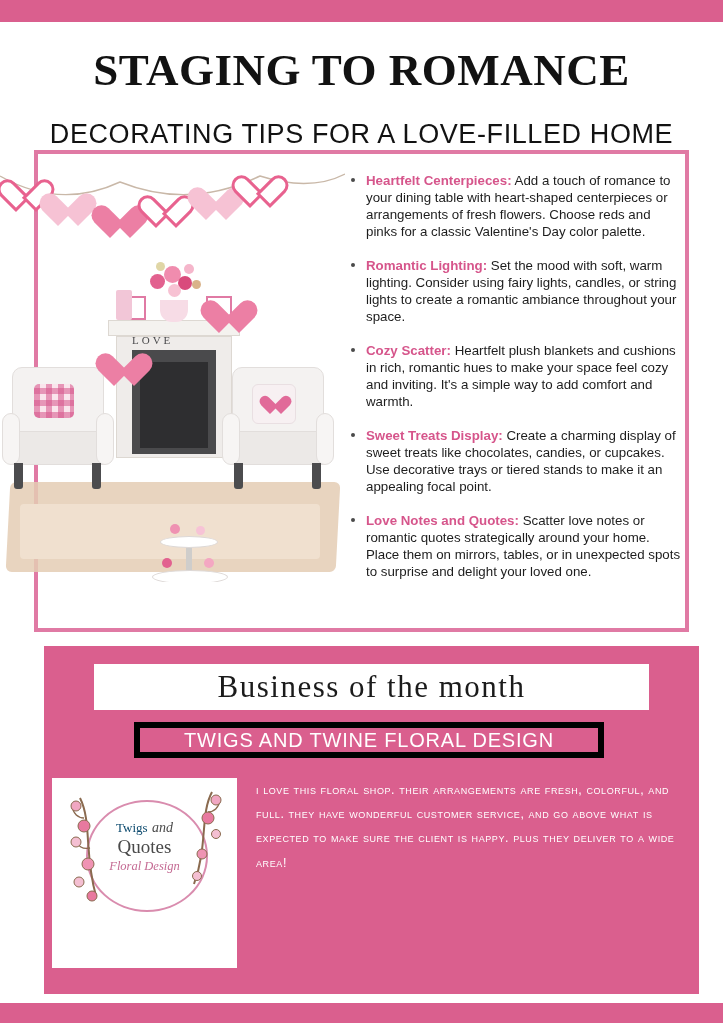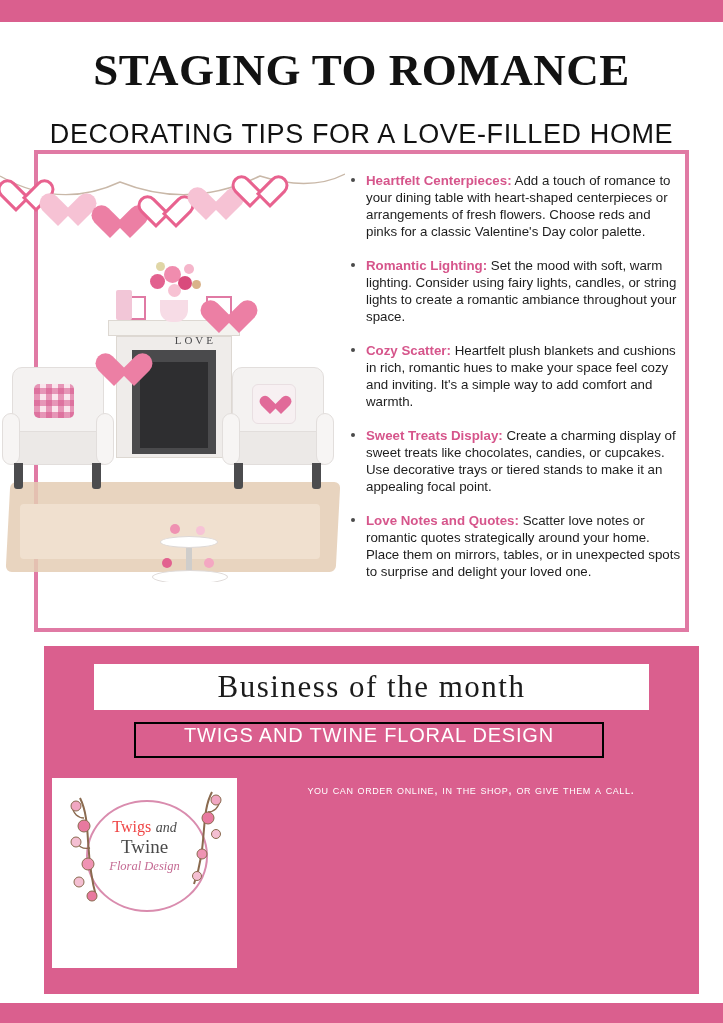--- a/index.html
+++ b/index.html
@@ -184,21 +184,21 @@
   .firebox-inner {
     position: absolute;
     left: 140px; top: 210px;
     width: 68px; height: 86px;
     background: #2e2e30;
   }
   .love-letters {
     position: absolute;
     left: 132px; top: 182px;
     width: 84px;
-    text-align: right;
+    text-align: left;
     font-family: "Liberation Serif", serif;
     font-size: 11px;
     letter-spacing: 3px;
     color: #4a4a4c;
   }
   
   .vase {
     position: absolute;
     left: 160px; top: 148px;
     width: 28px; height: 22px;
@@ -330,24 +330,24 @@
     font-family: "Liberation Serif", serif;
     font-size: 31px;
     letter-spacing: 1.5px;
     color: #1b1b1b;
     white-space: nowrap;
   }
   .bom-sub-box {
     position: absolute;
     left: 90px; top: 76px;
     width: 470px; height: 36px;
-    border: 2px solid #000000;
+    border: 6px solid #000000;
     box-sizing: border-box;
     display: flex;
-    align-items: flex-start;
+    align-items: flex-end;
     justify-content: center;
   }
   .bom-sub {
     font-size: 20px;
     letter-spacing: 0.8px;
     color: #ffffff;
     white-space: nowrap;
   }
   .logo-card {
     position: absolute;
@@ -364,22 +364,22 @@
     border-radius: 50%;
   }
   .logo-text {
     position: absolute;
     left: 0; top: 40px;
     width: 185px;
     text-align: center;
   }
   .logo-twigs {
     font-family: "Liberation Serif", serif;
-    font-size: 16px;
-    color: #ef4444;
+    font-size: 13px;
+    color: #0c4a6e;
   }
   .logo-and {
     font-family: "Liberation Serif", serif;
     font-style: italic;
     font-size: 14px;
     color: #4a4a4a;
   }
   .logo-twine {
     font-family: "Liberation Serif", serif;
     font-size: 19px;
@@ -561,25 +561,25 @@
         <circle cx="44" cy="30" r="6" fill="#e8799f"></circle>
         <circle cx="52" cy="46" r="4.5" fill="#f4bfd2"></circle>
         <circle cx="38" cy="66" r="5" fill="#ef93b3"></circle>
         <circle cx="33" cy="88" r="4.5" fill="#f4bfd2"></circle>
       </svg>
       <div class="logo-text">
         <div>
           <span class="logo-twigs">Twigs</span>
           <span class="logo-and">and</span>
         </div>
-        <div class="logo-twine">Twine</div>
+        <div class="logo-twine">Quotes</div>
         <div class="logo-floral">Floral Design</div>
       </div>
     </div>
 
     <div class="review">
-      <p class="center tight">You can order online, in the shop, or give them a call.</p>
+      <p>I love this floral shop. their arrangements are fresh, colorful, and full. they have wonderful customer service, and go above what is expected to make sure the client is happy. plus they deliver to a wide area!</p>
     </div>
   </div>
 
   <div class="band-bottom-inner"></div>
   <div class="band-bottom"></div>
 </div>
 
 </body></html>

